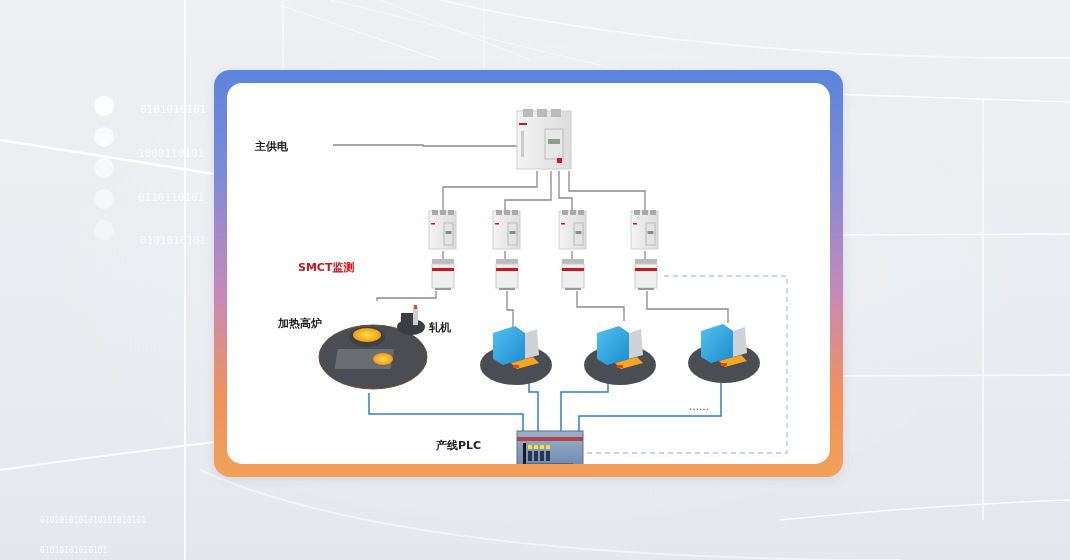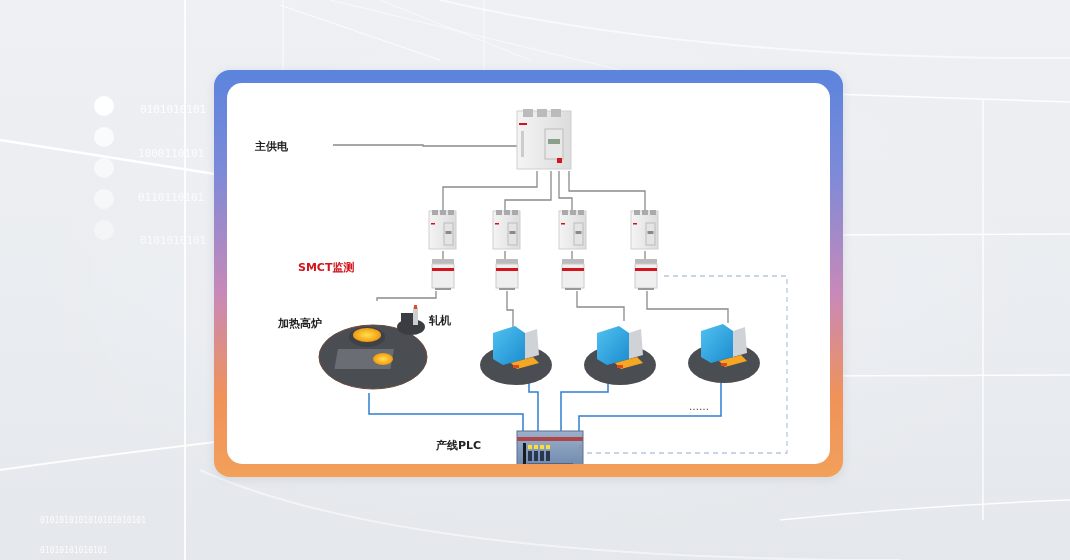--- a/index.html
+++ b/index.html
@@ -238,17 +238,17 @@
         <rect x="23" y="20" width="4" height="10" fill="#2a3550"></rect>
         <rect x="29" y="20" width="4" height="10" fill="#2a3550"></rect>
         <rect x="10" y="32" width="46" height="10" fill="#4f6688"></rect>
         <rect x="62" y="14" width="3" height="10" fill="#8898b0"></rect>
       </g>
     </svg>
 
     <span class="lbl" style="left:28px; top:56px;">主供电</span>
     <span class="lbl red" style="left:27px; top:177px;">SMCT监测</span>
     <span class="lbl" style="left:11px; top:233px;margin-left:40px;">加热高炉</span>
-    <span class="lbl" style="left:202px; top:230px;">轧机</span>
+    <span class="lbl" style="left:202px; top:237px;">轧机</span>
     <span class="lbl" style="left:209px; top:355px;">产线PLC</span>
     <span class="lbl" style="left:462px; top:318px; font-weight:normal; color:#444; font-size:10px;">……</span>
   </div>
 </div>
 
 </body></html>

